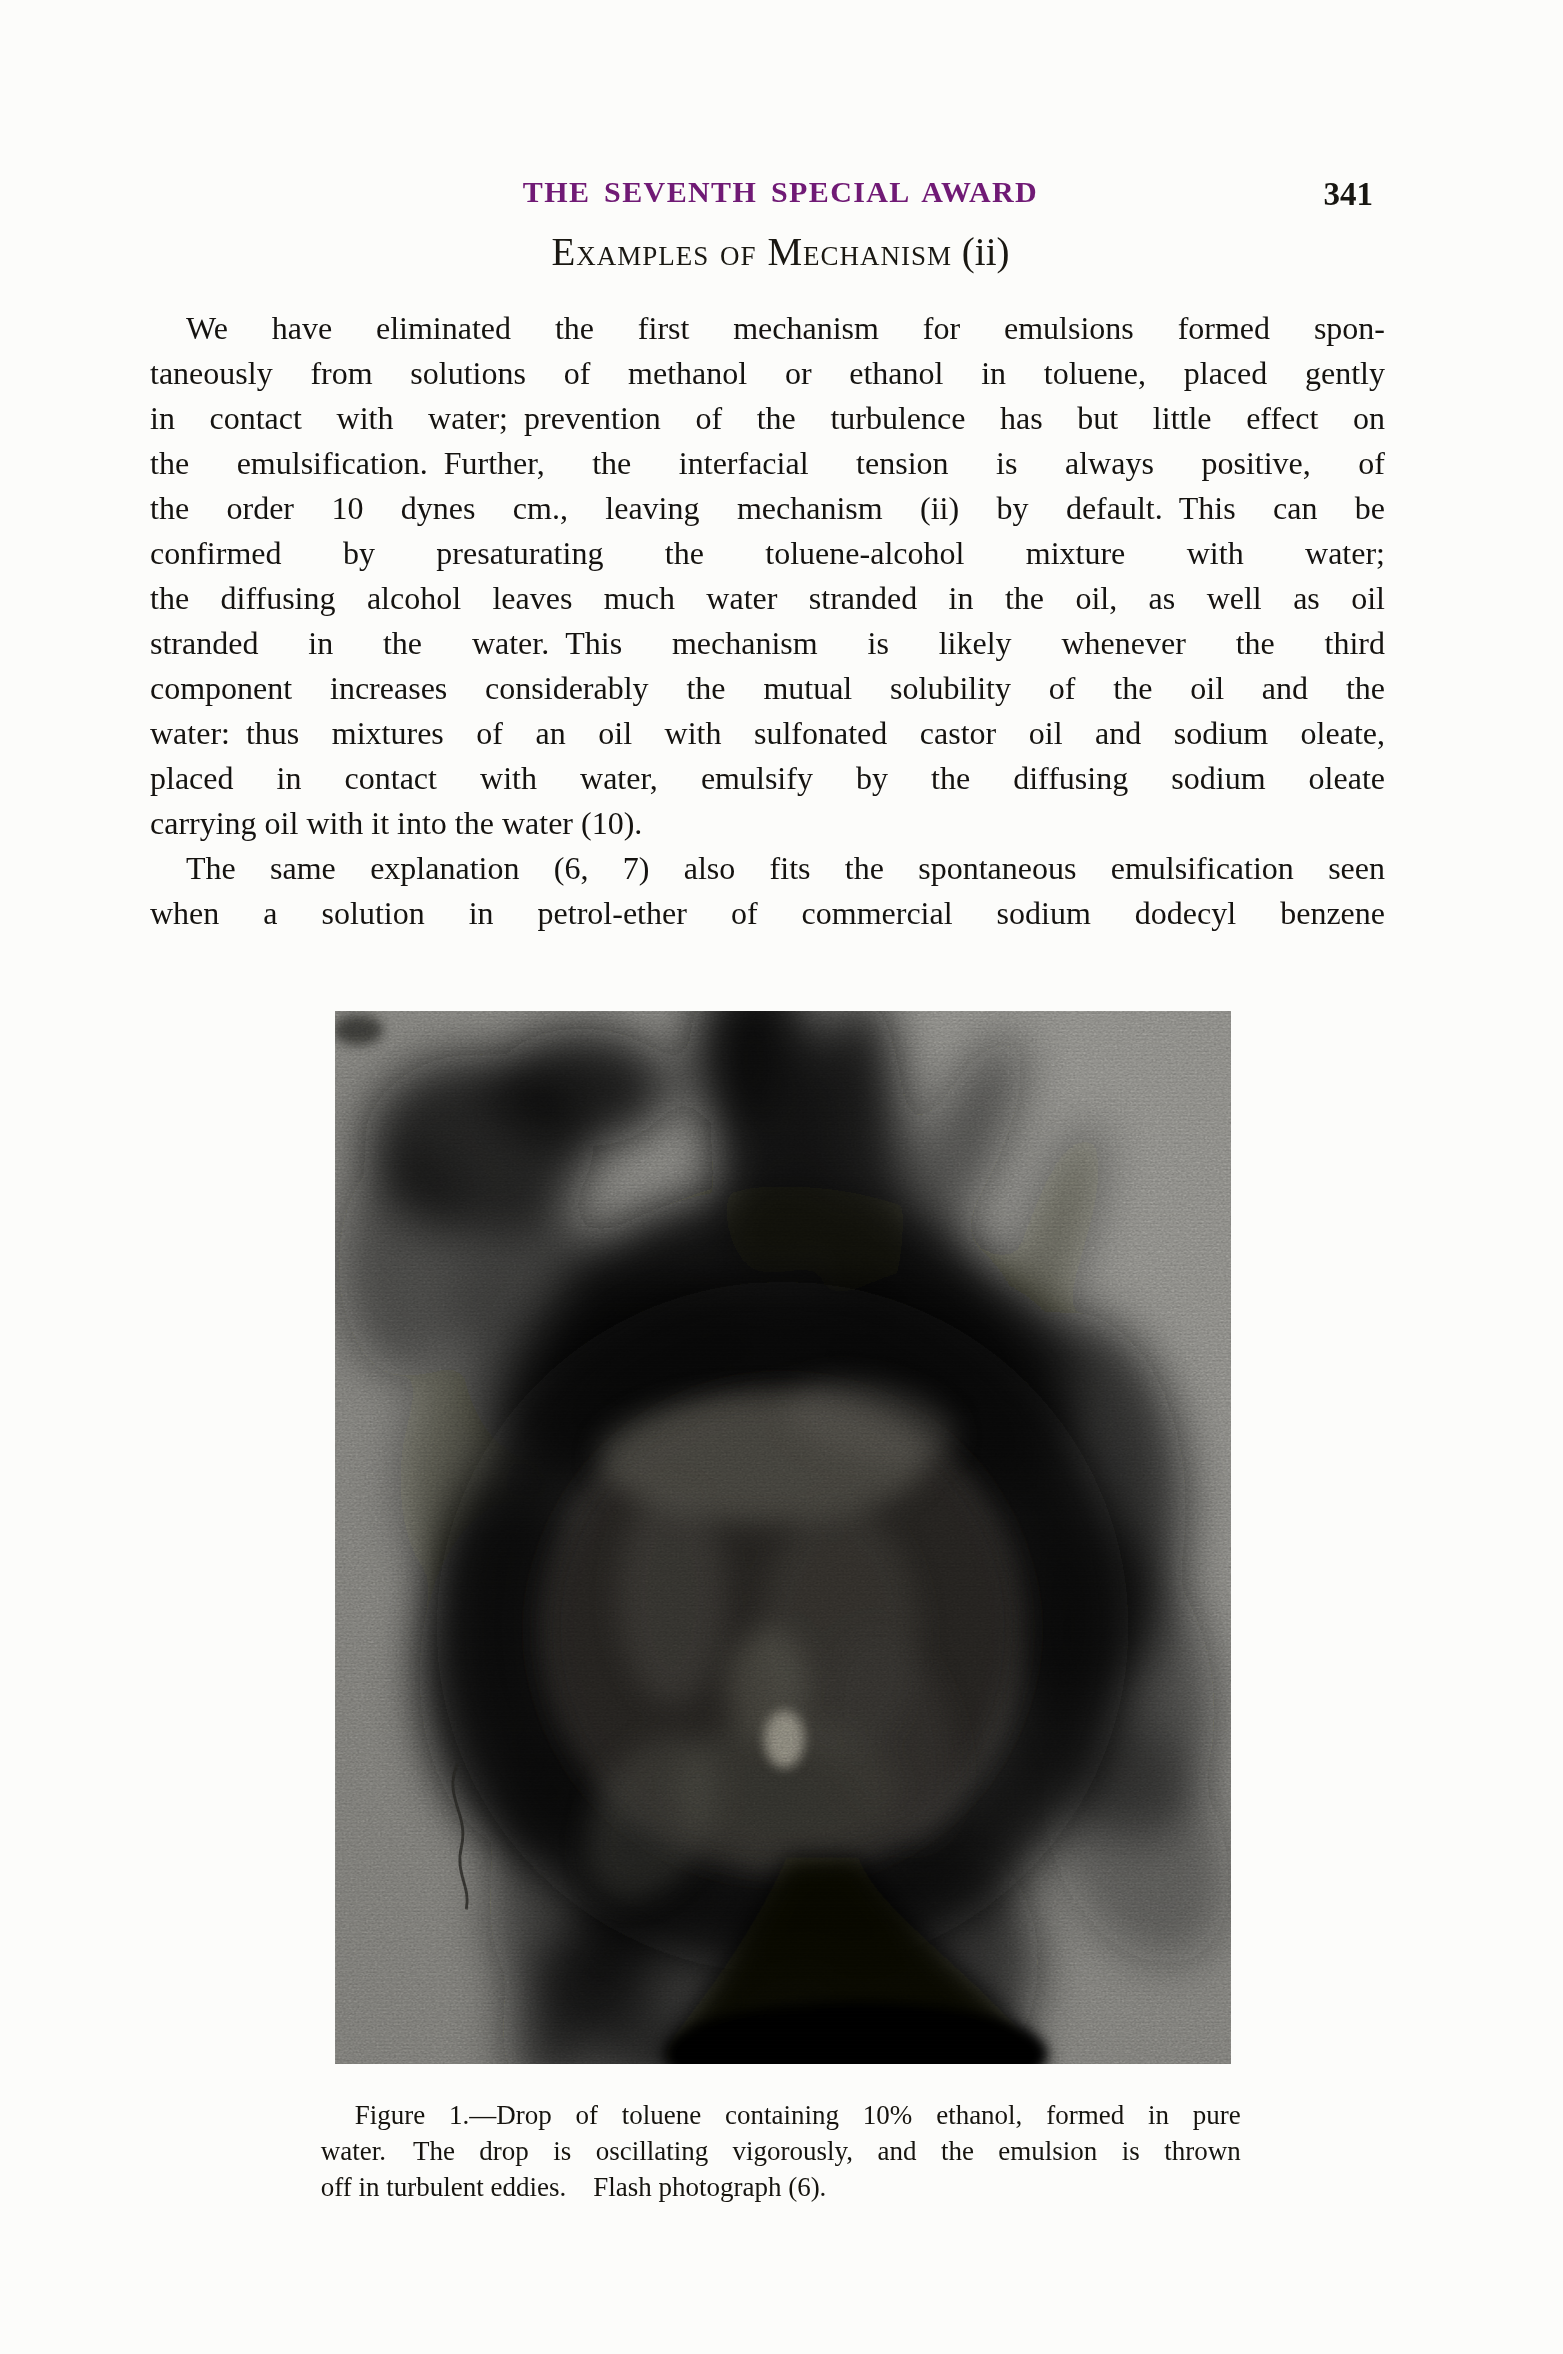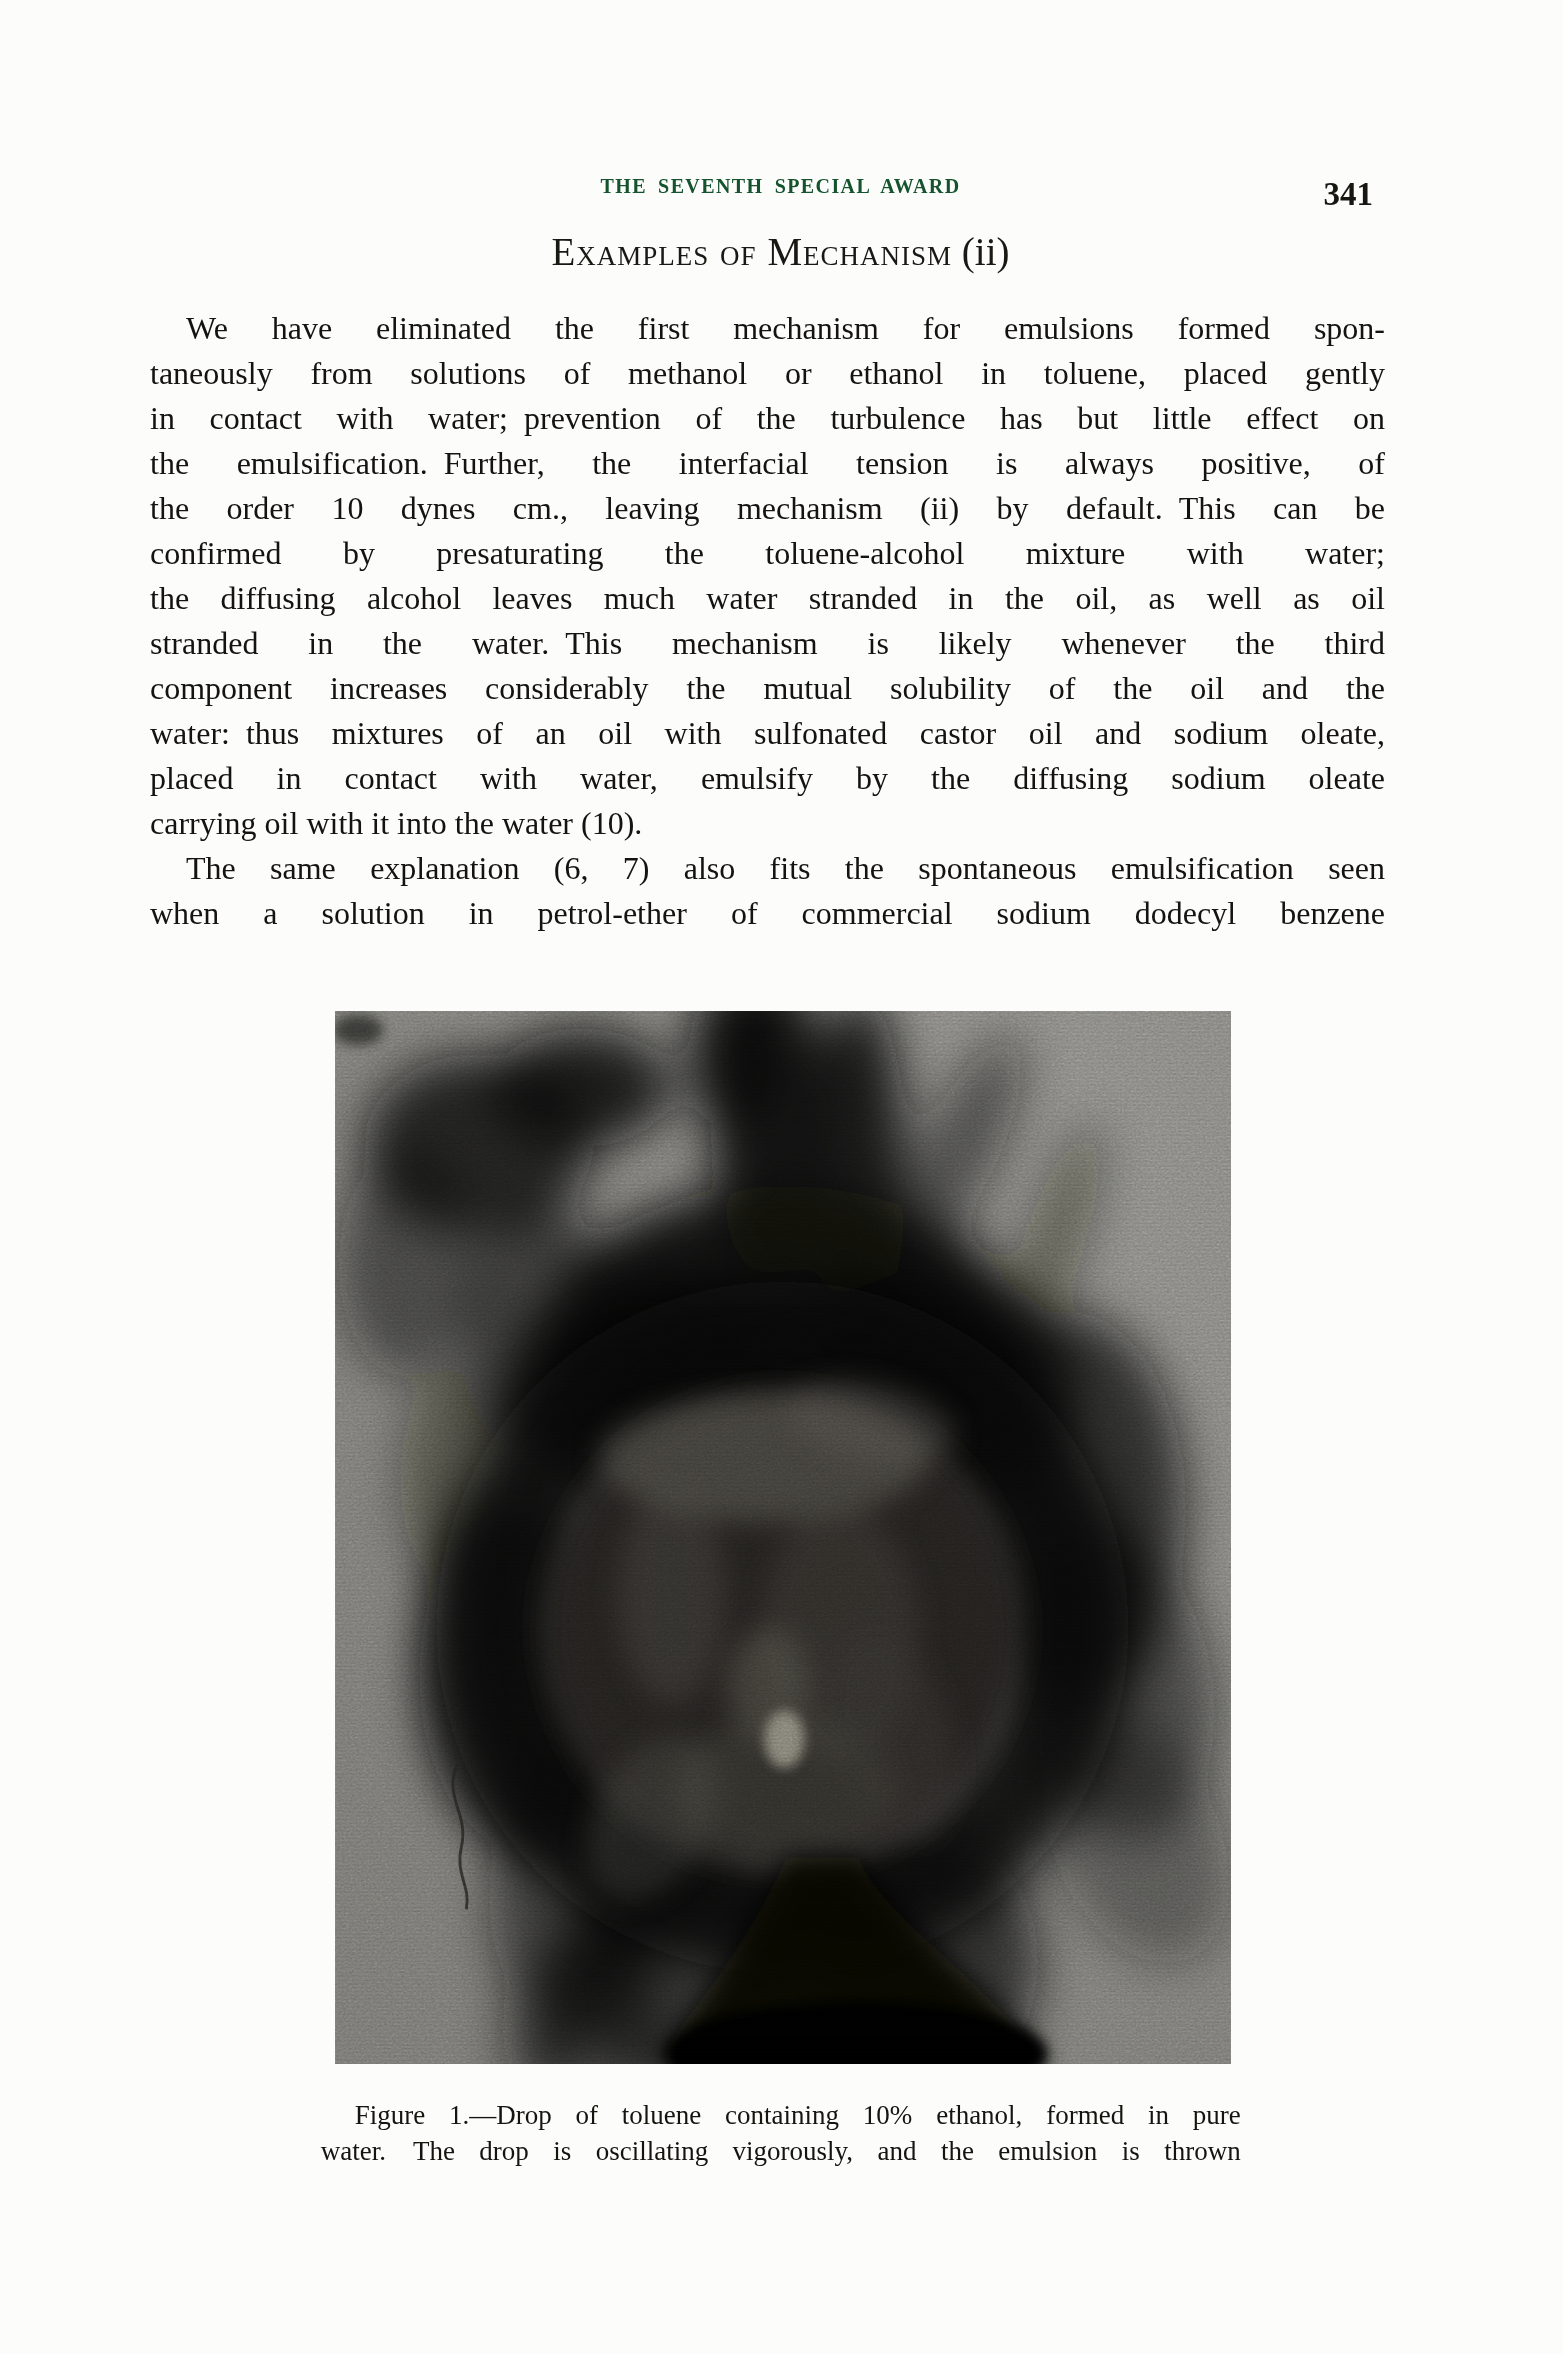--- a/index.html
+++ b/index.html
@@ -6,22 +6,22 @@
   body{width:1564px;height:2354px;background:#e9e9e6;}
   .page{
     position:relative;width:1564px;height:2354px;overflow:hidden;
     background:#fcfcfa;color:#17150f;
     font-family:"Liberation Serif", serif;
     -webkit-font-smoothing:antialiased;
   }
   
   .running-head{position:absolute;left:163px;top:175px;width:1235px;height:38px;}
   .rh-title{
-    display:block;text-align:center;font-size:20px;font-weight:600;
-    letter-spacing:1.4px;word-spacing:4.8px;color:#14532d;
+    display:block;text-align:center;font-size:30px;font-weight:600;
+    letter-spacing:1.4px;word-spacing:4.8px;color:#701a75;
   }
   .rh-page{position:absolute;right:25px;top:1px;font-size:33px;font-weight:600;color:#181611;}
   
   .section-heading{
     position:absolute;left:163px;top:229px;width:1235px;margin:0;
     text-align:center;font-size:39px;font-weight:normal;color:#1a1812;
   }
   .sc{font-variant:small-caps;letter-spacing:1px;}
   
   .body-text{
@@ -148,17 +148,18 @@
 
       <ellipse cx="24" cy="20" rx="26" ry="16" fill="#45443f" opacity=".85" filter="url(#b6)"></ellipse>
 
       <rect width="937" height="1102" fill="#000" filter="url(#grain)" opacity=".5"></rect>
       <rect width="937" height="1102" fill="url(#scan)" opacity=".09"></rect>
     </svg>
 
     <figcaption class="figcaption">
       <div class="cap-ln first">Figure 1.—Drop of toluene containing 10% ethanol, formed in pure</div>
       <div class="cap-ln">water.  The drop is oscillating vigorously, and the emulsion is thrown</div>
+      <div class="cap-ln last">off in turbulent eddies.  Flash photograph (6).</div>
     </figcaption>
   </figure>
 
 </div>
 
 
 </body></html>

